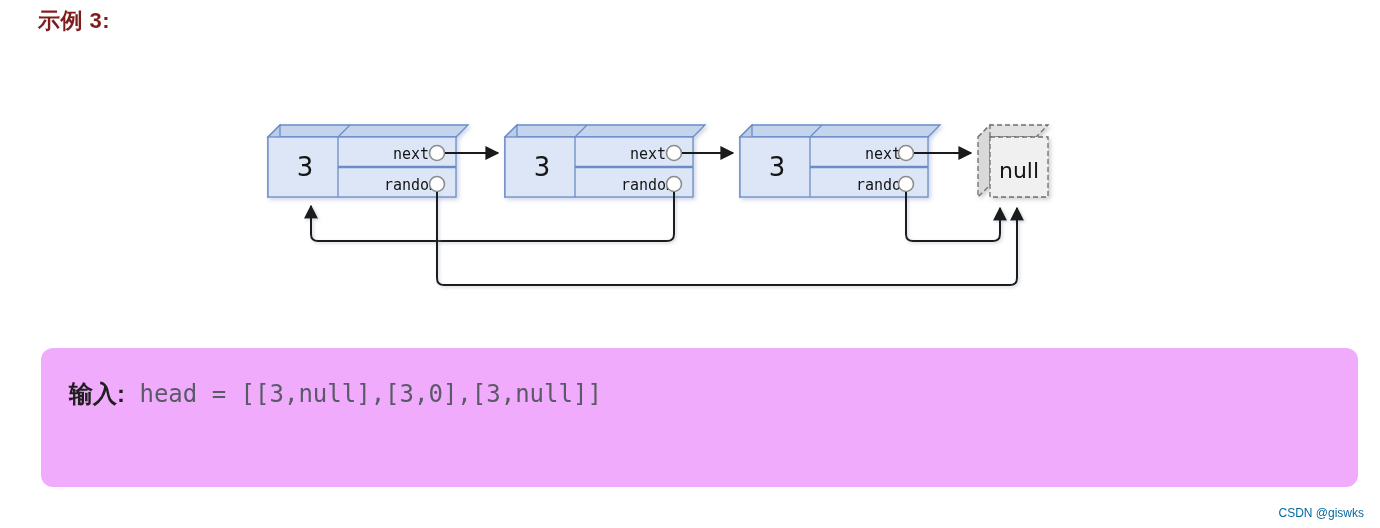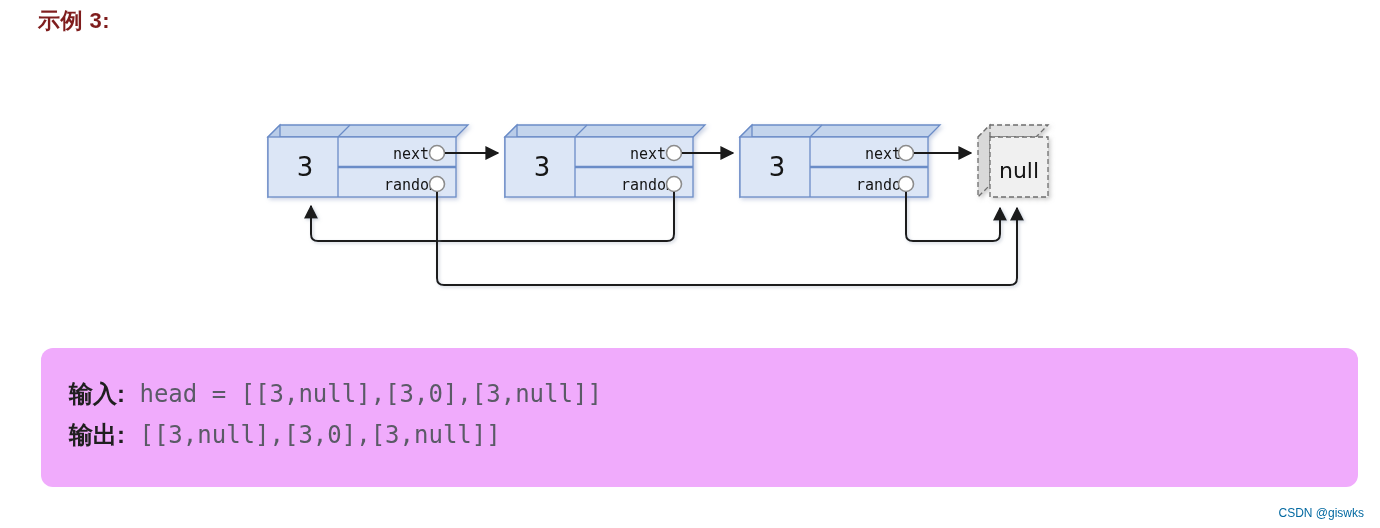--- a/index.html
+++ b/index.html
@@ -155,16 +155,15 @@
 
   <path filter="url(#lineshadow)" d="M 674 192 L 674 234 Q 674 241 667 241 L 318 241 Q 311 241 311 234 L 311 206" fill="none" stroke="#1a1a1a" stroke-width="2" marker-end="url(#arrowhead)"></path>
 
   <path filter="url(#lineshadow)" d="M 906 192 L 906 234 Q 906 241 913 241 L 993 241 Q 1000 241 1000 234 L 1000 208" fill="none" stroke="#1a1a1a" stroke-width="2" marker-end="url(#arrowhead)"></path>
 
   <path filter="url(#lineshadow)" d="M 437 192 L 437 278 Q 437 285 444 285 L 1010 285 Q 1017 285 1017 278 L 1017 208" fill="none" stroke="#1a1a1a" stroke-width="2" marker-end="url(#arrowhead)"></path>
 </svg>
 
 <div id="io-panel">
   <div class="io-line" id="io-line-input"><span class="io-label">输入:</span><span class="io-value"> head = [[3,null],[3,0],[3,null]]</span></div>
-  <div class="io-line" id="io-line-output"><span class="io-label">输出:</span><span class="io-value"> [[3,null],[3,0],[3,null]]</span></div>
 </div>
 
 <div id="watermark">CSDN @giswks</div>
 
 </body></html>

